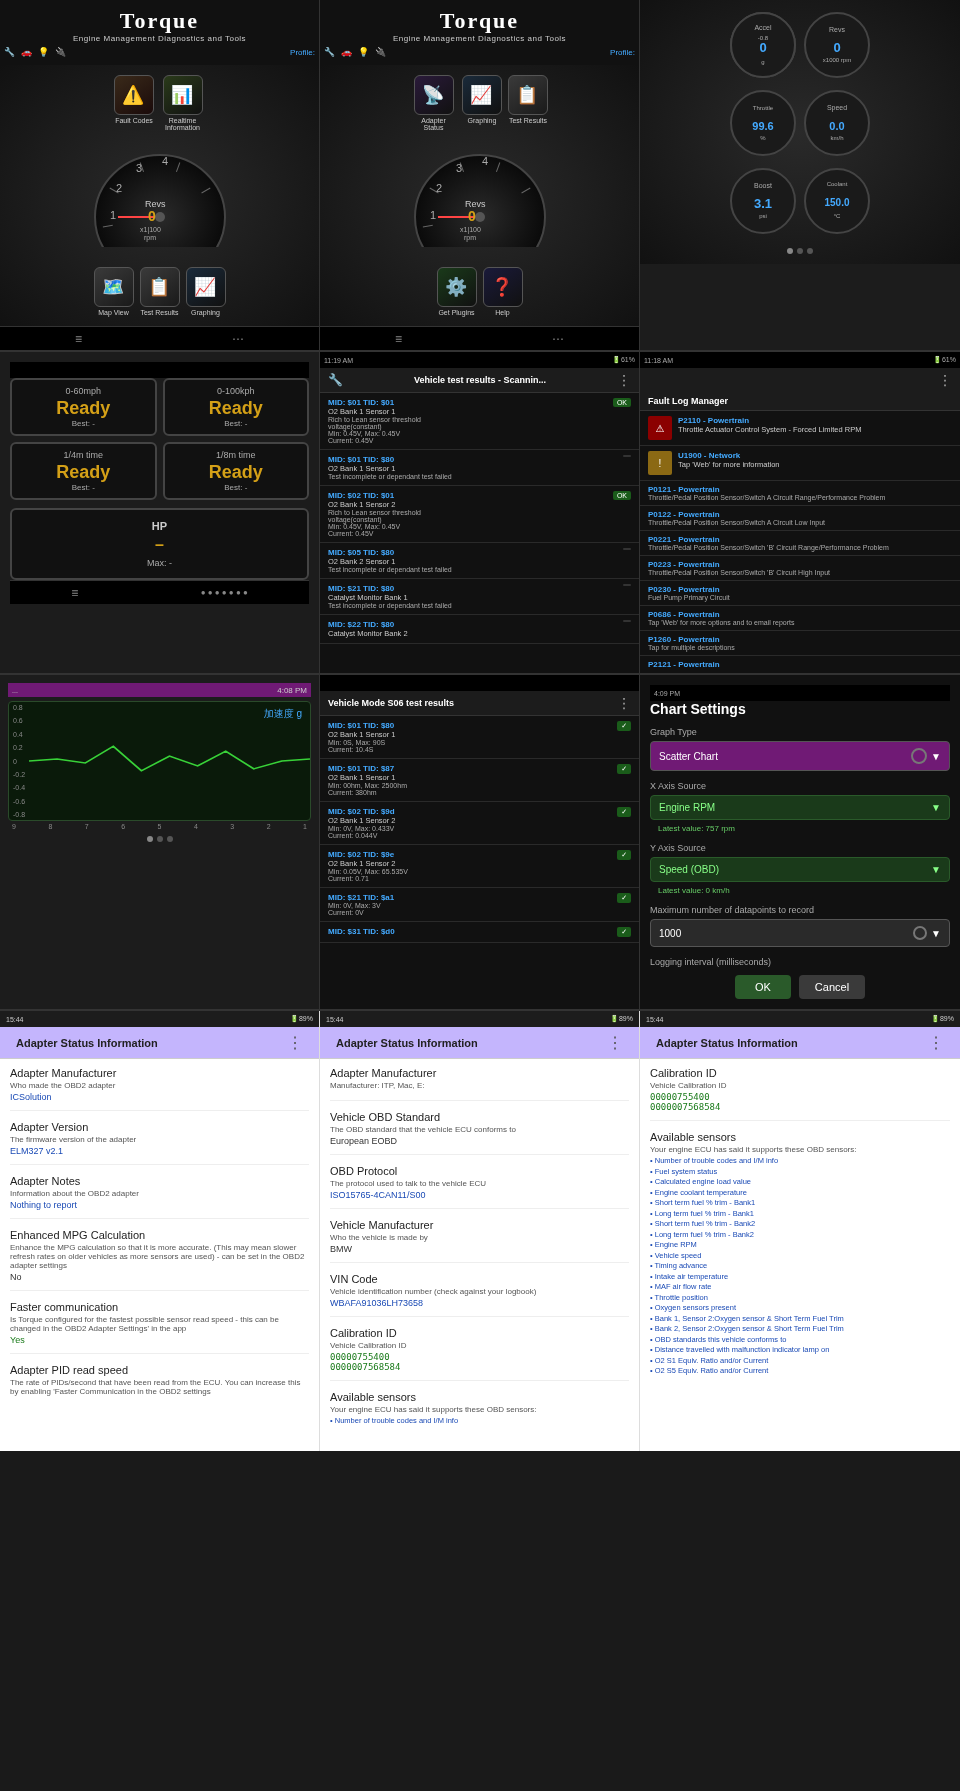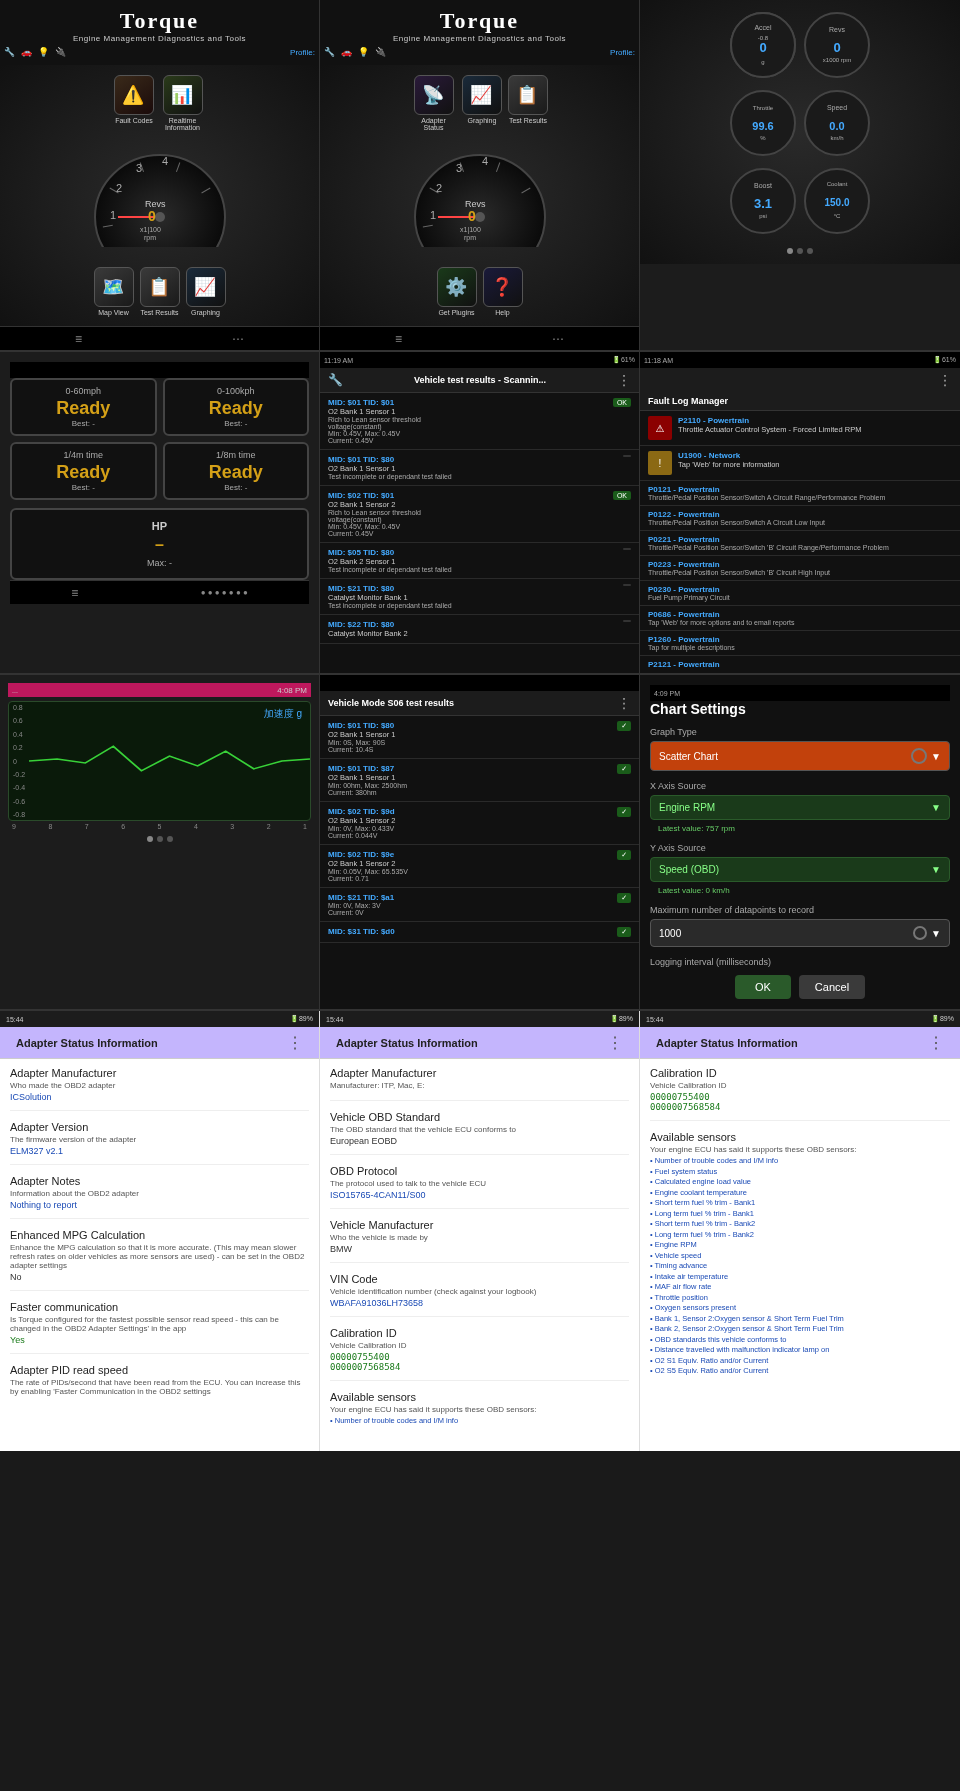--- a/index.html
+++ b/index.html
@@ -293,21 +293,21 @@
       border-bottom: 2px solid #333;
     }
 
     .accel-screen {
       background: #1c1c1c;
       border-right: 1px solid #333;
       padding: 8px;
     }
 
     .accel-status-bar {
-      background: #be185d;
+      background: #701a75;
       height: 14px;
       display: flex;
       align-items: center;
       justify-content: space-between;
       padding: 0 4px;
       margin-bottom: 4px;
       gap: 28px;
     }
 
     .accel-graph {
@@ -362,21 +362,21 @@
       margin-bottom: 10px;
     }
 
     .chart-section-label {
       color: #aaa;
       font-size: 9px;
       margin-bottom: 4px;
     }
 
     .chart-dropdown {
-      background: #c2410c;
+      background: #701a75;
       border: 1px solid #555;
       border-radius: 4px;
       padding: 6px 8px;
       color: white;
       font-size: 10px;
       display: flex;
       justify-content: space-between;
       align-items: center;
       margin-bottom: 10px;
     }

